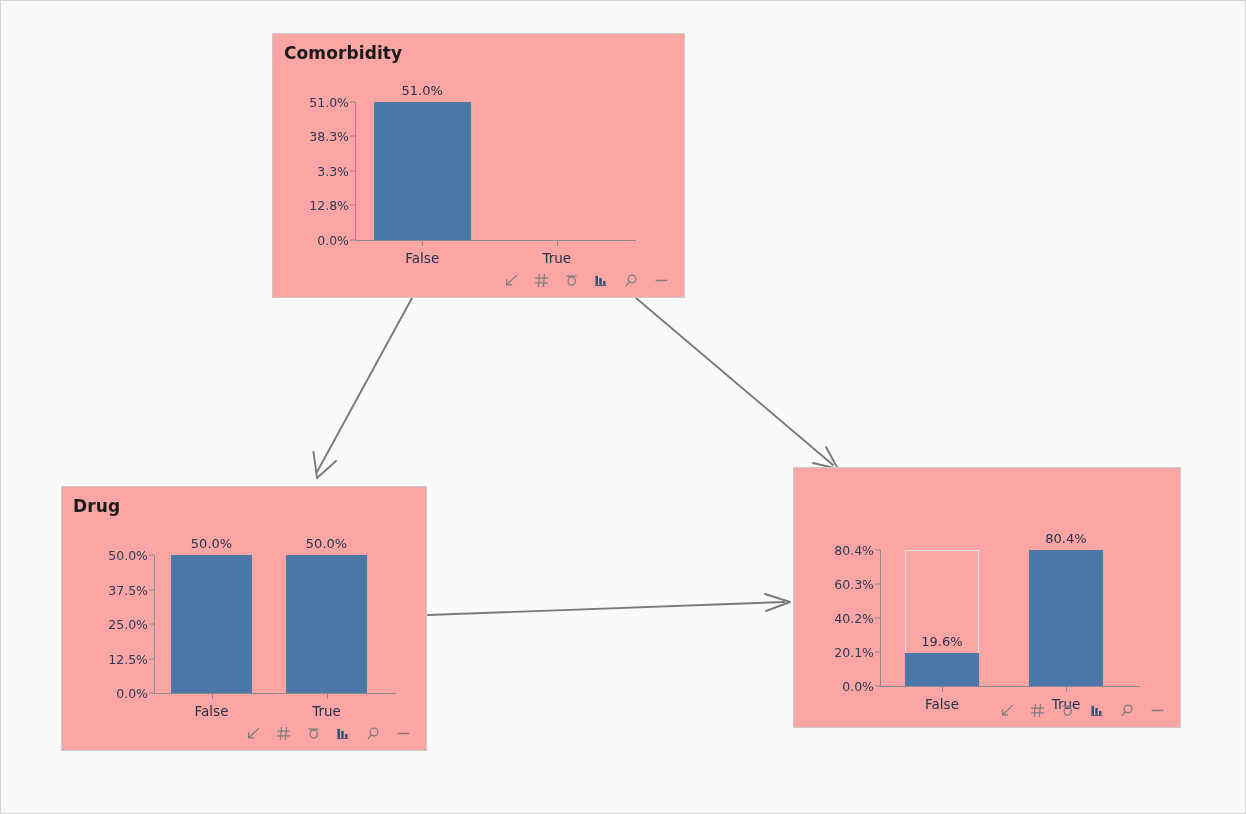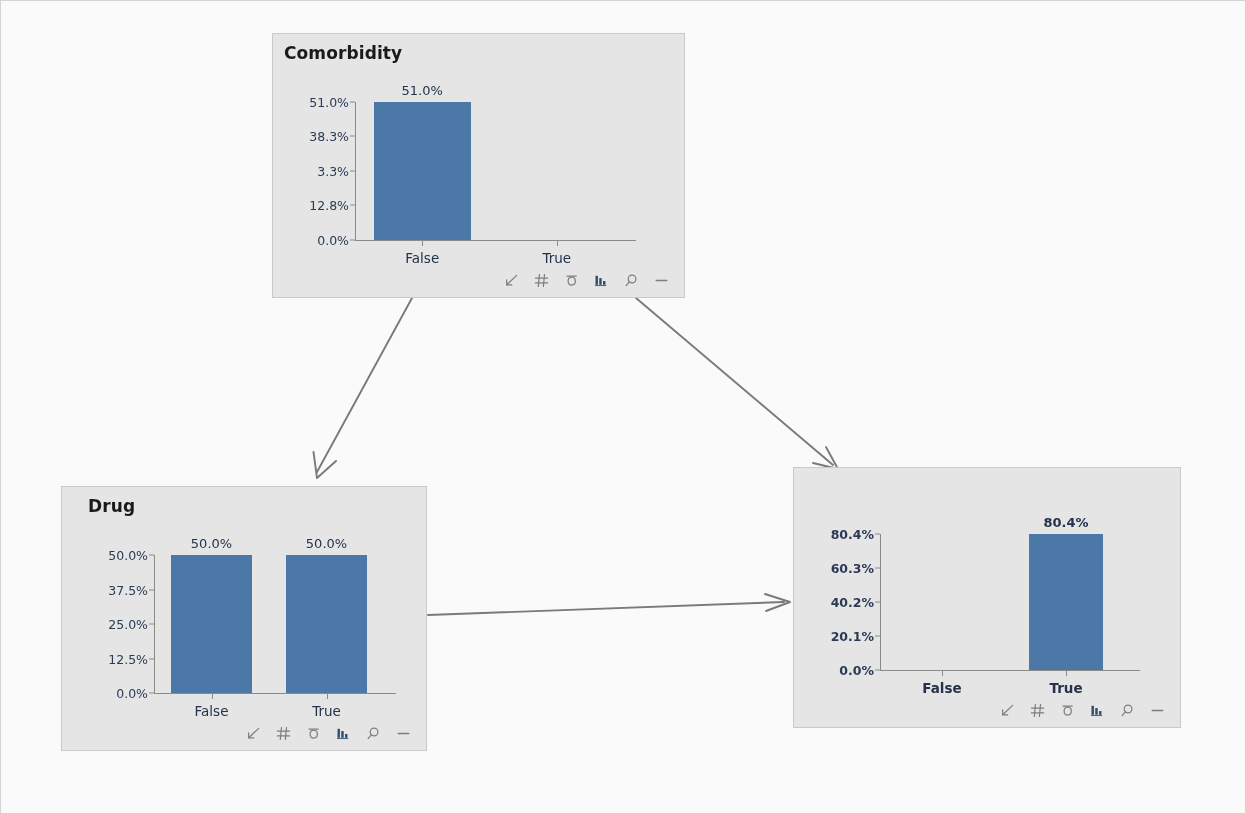--- a/index.html
+++ b/index.html
@@ -14,21 +14,21 @@
     background:#fafafa;
     border:1px solid #d4d4d4;
     box-sizing:border-box;
     overflow:hidden;
   }
   #edges{position:absolute;left:0;top:0;width:1246px;height:814px;pointer-events:none;}
 
   
   .node{
     position:absolute;
-    background:#e5e5e5;
+    background:#fca5a5;
     border:1px solid #c9c9c9;
     box-sizing:border-box;
   }
   .node-title{
     font-weight:bold;
     font-size:17px;
     color:#1a1a1a;
     margin:9px 0 0 11px;
     letter-spacing:.1px;
     line-height:20px;
@@ -188,21 +188,21 @@
      </svg>
         </div>
         <div class="tbtn" title="Minimize">
           <svg width="15" height="15" viewBox="0 0 16 16" stroke="#7d7d7d" stroke-width="1.6" stroke-linecap="round">
        <line x1="2.4" y1="8" x2="13.6" y2="8"></line>
      </svg>
         </div>
       </div>
   </div>
 
-  <div class="node" style="left:60px;top:485px;width:366px;height:265px;padding-left:15px;">
+  <div class="node" style="left:60px;top:485px;width:366px;height:265px;">
     <div class="node-title">Drug</div>
     <div class="plot" style="left:6px;top:46px;width:346px;height:200px;">
         <div class="yaxis" style="width: 86px;"></div>
         <div class="yline" style="left: 86px; top: 22px; height: 138px;"></div>
         <div class="xline" style="left: 86px; top: 160px; width: 242px;"></div>
         <div class="ytick" style="top: 22px; right: 266px;">50.0%</div>
         <div class="ytickmark" style="left: 81px; top: 22px;"></div>
         <div class="ytick" style="top: 56.5px; right: 266px;">37.5%</div>
         <div class="ytickmark" style="left: 81px; top: 56.5px;"></div>
         <div class="ytick" style="top: 91px; right: 266px;">25.0%</div>
@@ -263,34 +263,39 @@
         </div>
         <div class="tbtn" title="Minimize">
           <svg width="15" height="15" viewBox="0 0 16 16" stroke="#7d7d7d" stroke-width="1.6" stroke-linecap="round">
        <line x1="2.4" y1="8" x2="13.6" y2="8"></line>
      </svg>
         </div>
       </div>
   </div>
 
   <div class="node" style="left:792px;top:466px;width:388px;height:261px;">
-    <div class="plot" style="left:14px;top:44px;width:364px;height:198px;font-weight:bold;">
+    <div class="plot" style="left:14px;top:60px;width:364px;height:198px;">
         <div class="yaxis" style="width: 72px;"></div>
         <div class="yline" style="left: 72px; top: 22px; height: 136px;"></div>
         <div class="xline" style="left: 72px; top: 158px; width: 260px;"></div>
         <div class="ytick" style="top: 22px; right: 298px;">80.4%</div>
         <div class="ytickmark" style="left: 67px; top: 22px;"></div>
         <div class="ytick" style="top: 56px; right: 298px; text-align: center;">60.3%</div>
         <div class="ytickmark" style="left: 67px; top: 56px;"></div>
         <div class="ytick" style="top: 90px; right: 298px;">40.2%</div>
         <div class="ytickmark" style="left: 67px; top: 90px;"></div>
         <div class="ytick" style="top: 124px; right: 298px;">20.1%</div>
         <div class="ytickmark" style="left: 67px; top: 124px;"></div>
         <div class="ytick" style="top: 158px; right: 298px;">0.0%</div>
         <div class="ytickmark" style="left: 67px; top: 158px;"></div>
+        <div class="barcol" style="left: 96.8px; width: 74.4px; bottom: 40px; height: 136px;">
+          <div class="track" style="height: 136px;"></div>
+          <div class="fill" style="height: 33.1542px; background: rgb(76, 120, 168);"></div>
+          <div class="vlabel" style="bottom: 37.1542px;">19.6%</div>
+        </div>
         <div class="xtickmark" style="left: 134px; top: 159px;"></div>
         <div class="xlabel" style="left: 134px; top: 168px;">False</div>
         <div class="barcol" style="left: 220.8px; width: 74.4px; bottom: 40px; height: 136px;">
           <div class="track" style="height: 136px;"></div>
           <div class="fill" style="height: 136px; background: rgb(76, 120, 168);"></div>
           <div class="vlabel" style="bottom: 140px;">80.4%</div>
         </div>
         <div class="xtickmark" style="left: 258px; top: 159px;"></div>
         <div class="xlabel" style="left: 258px; top: 168px;">True</div>
       </div>

